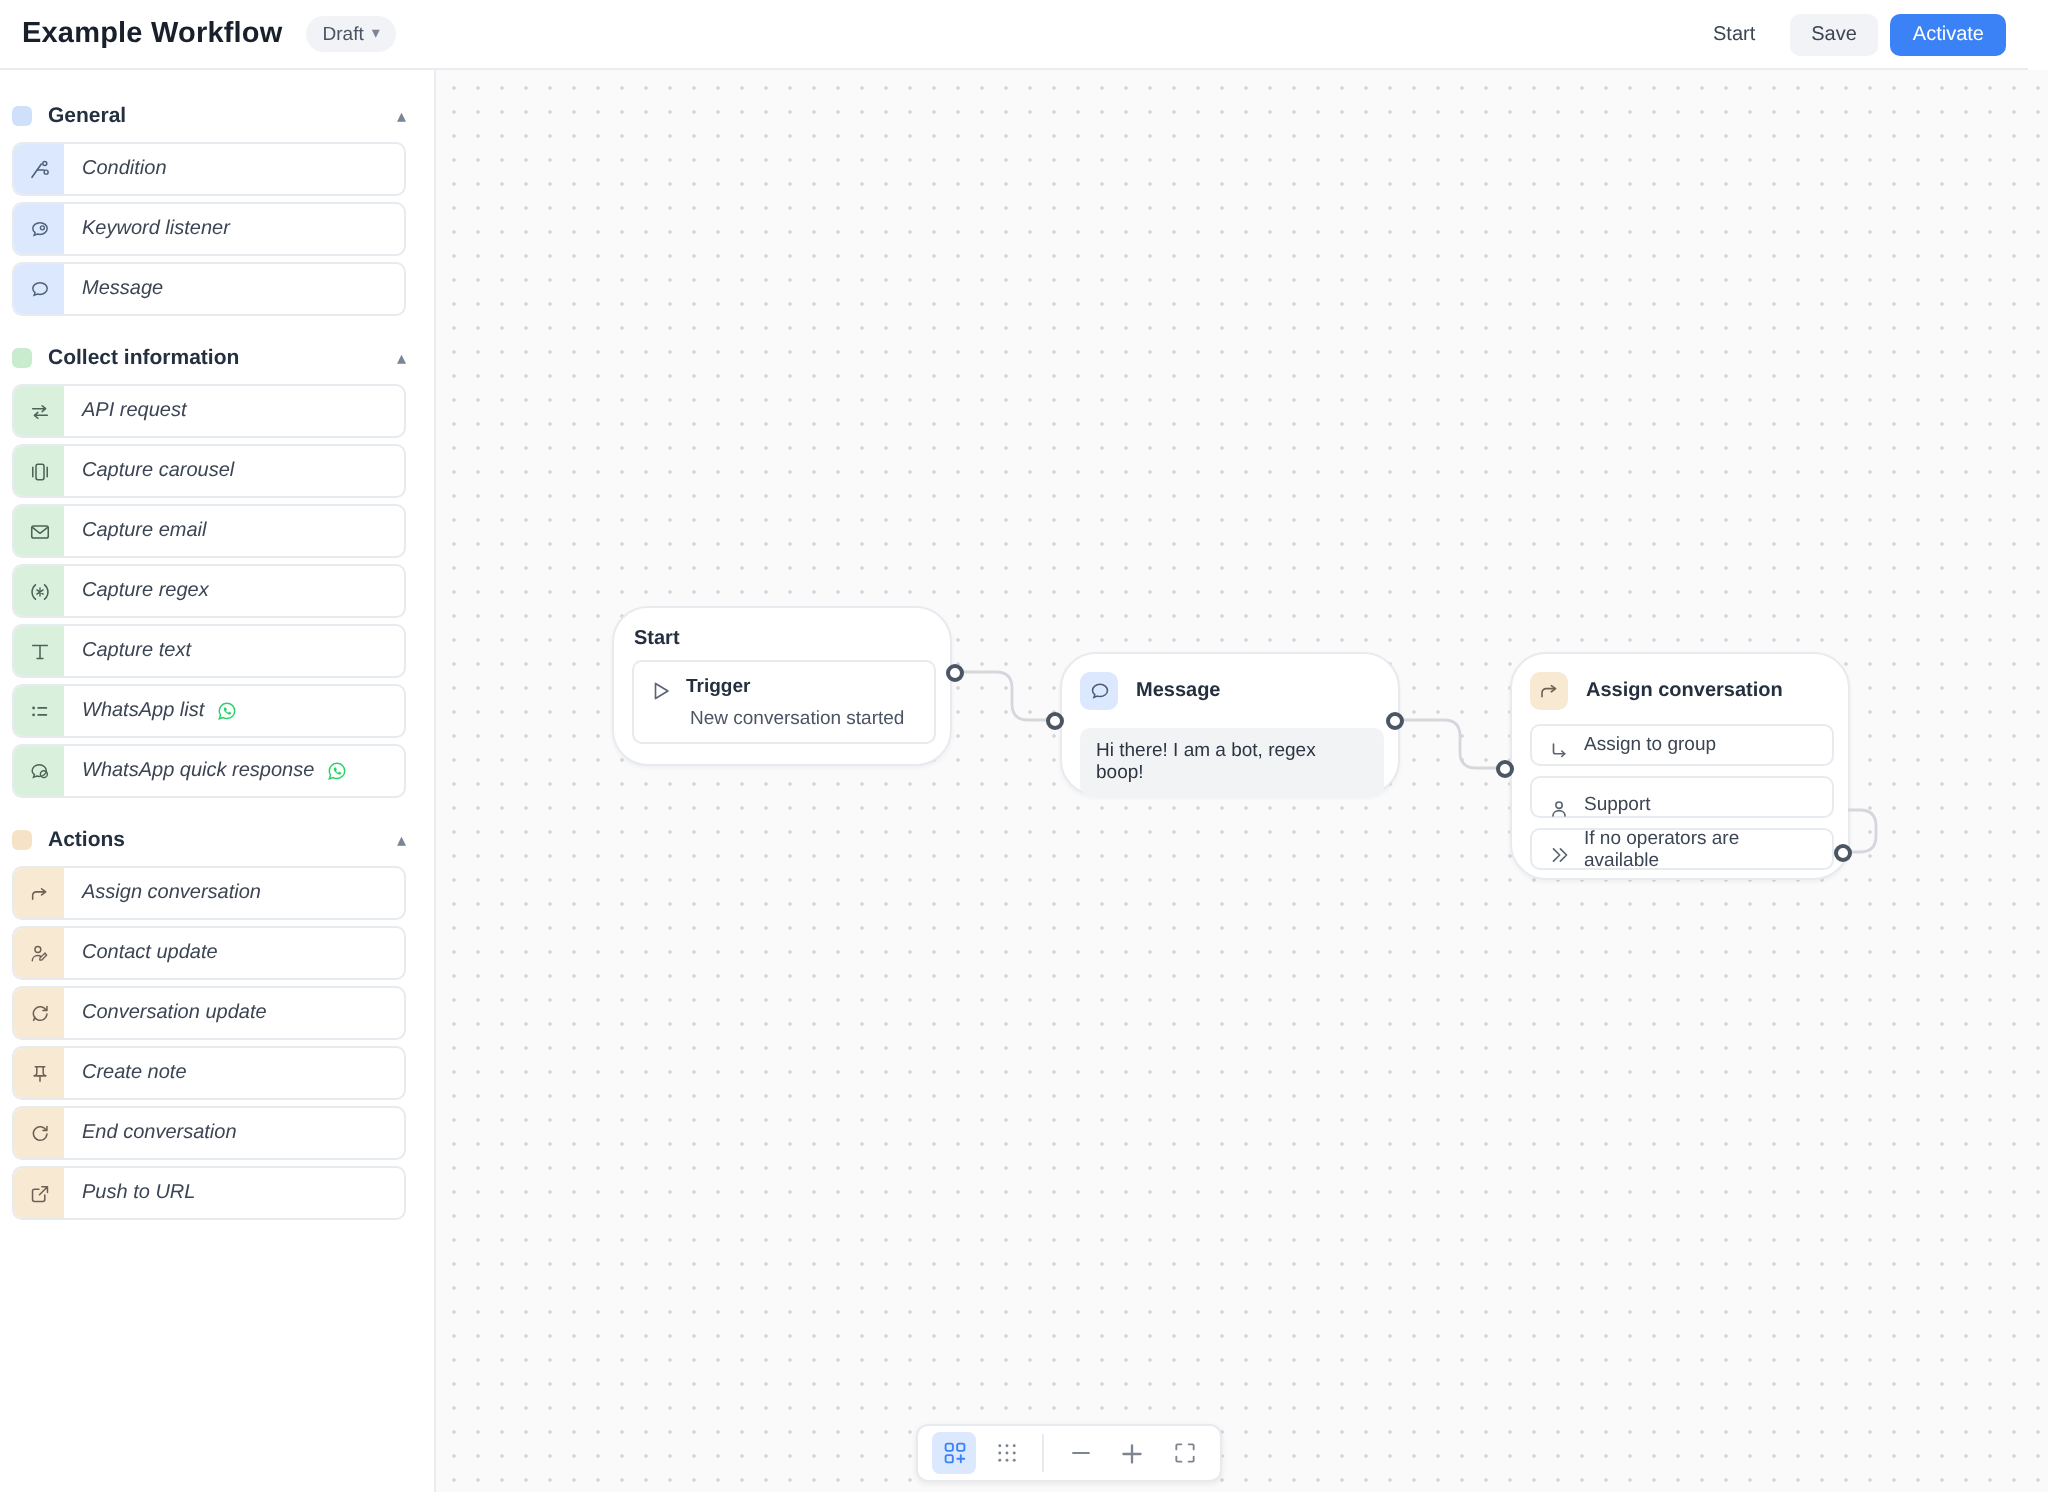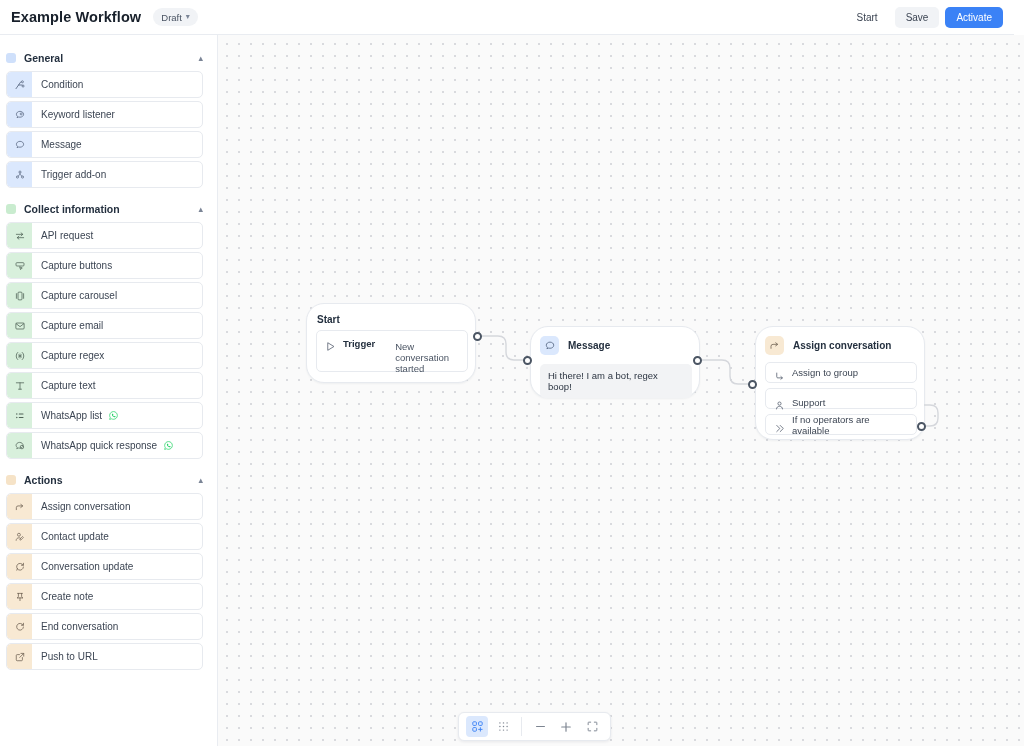--- a/index.html
+++ b/index.html
@@ -92,20 +92,21 @@
   .group-chev { color: #7b8596; font-size: 9px; line-height: 1; }
 
   .node-item {
     display: flex; align-items: center;
     height: 27px; margin: 3px 14px 3px 6px;
     background: #ffffff;
     border: 1px solid #e7eaef;
     border-radius: 5px;
     overflow: hidden;
     cursor: grab;
+    font-style: italic;
   }
   .node-ico {
     width: 25px; height: 25px; flex: 0 0 auto;
     display: flex; align-items: center; justify-content: center;
     border-radius: 4px 0 0 4px;
   }
   .node-ico svg { display: block; }
   .node-label {
     font-size: 10px; color: #3c4553;
     padding-left: 9px;
@@ -213,21 +214,21 @@
   </svg>
   <svg class="edge" style="left:0;top:0;width:806px;height:711px">
     <path d="M 484 325 L 504 325 Q 512 325 512 333 L 512 341 Q 512 349 520 349 L 536 349"></path>
   </svg>
   <svg class="edge" style="left:0;top:0;width:806px;height:711px">
     <path d="M 706 391 L 712 391 Q 720 391 720 383 L 720 378 Q 720 370 712 370 L 706 370"></path>
   </svg>
 
   <div class="fnode" style="left:88px;top:268px;width:170px;height:80px;">
     <div class="fnode-title" style="position:absolute;left:10px;top:10px;">Start</div>
-    <div class="sub-card" style="position:absolute;left:9px;top:26px;width:152px;height:42px;flex-direction:row;justify-content:space-between;">
+    <div class="sub-card" style="position:absolute;left:9px;top:26px;width:152px;height:42px;flex-direction:column;justify-content:space-between;">
       <div style="display:flex;align-items:center;">
         <span class="sub-ico">
           <svg viewBox="0 0 16 16" width="11" height="11">
               <path d="M4 2.5 L13 8 L4 13.5 Z" fill="none" stroke="currentColor" stroke-width="1.2" stroke-linejoin="round"></path>
             </svg>
         </span>
         <span class="sub-strong">Trigger</span>
       </div>
       <div class="sub-desc" style="margin-left:20px;">New conversation started</div>
     </div>
@@ -368,59 +369,39 @@
 
       <div class="node-item">
         <span class="node-ico">
           <svg viewBox="0 0 18 18" width="12" height="12">
               <path d="M9 3.5c3 0 5.4 2 5.4 4.4S12 12.3 9 12.3c-.7 0-1.3-.1-1.9-.3l-2.5 1 .7-2c-1-.8-1.7-1.9-1.7-3.1C3.6 5.5 6 3.5 9 3.5z" fill="none" stroke="currentColor" stroke-width="1.1"></path>
             </svg>
         </span>
         <span class="node-label">Message</span>
       </div>
 
-      <div class="node-item">
-        <span class="node-ico">
-          <svg viewBox="0 0 18 18" width="12" height="12">
-              <circle cx="9" cy="4.6" r="1.6" fill="none" stroke="currentColor" stroke-width="1.05"></circle>
-              <circle cx="5.2" cy="12" r="1.6" fill="none" stroke="currentColor" stroke-width="1.05"></circle>
-              <circle cx="12.8" cy="12" r="1.6" fill="none" stroke="currentColor" stroke-width="1.05"></circle>
-              <path d="M9 6.2 V8.2 M6.3 10.7 L8.2 8.6 M11.7 10.7 L9.8 8.6" stroke="currentColor" stroke-width="1.05" stroke-linecap="round"></path>
-            </svg>
-        </span>
-        <span class="node-label">Trigger add-on</span>
-      </div>
     </div>
 
     <div class="g-collect" style="margin-top:11px;">
       <div class="group-head">
         <span class="group-swatch"></span>
         <span class="group-name">Collect information</span>
         <span class="group-chev">▴</span>
       </div>
 
       <div class="node-item">
         <span class="node-ico">
           <svg viewBox="0 0 18 18" width="12" height="12">
               <path d="M3.5 6.5 H13 M10.6 4.3 L13.2 6.5 L10.6 8.7" fill="none" stroke="currentColor" stroke-width="1.15" stroke-linecap="round" stroke-linejoin="round"></path>
               <path d="M14.5 11.5 H5 M7.4 9.3 L4.8 11.5 L7.4 13.7" fill="none" stroke="currentColor" stroke-width="1.15" stroke-linecap="round" stroke-linejoin="round"></path>
             </svg>
         </span>
         <span class="node-label">API request</span>
       </div>
 
-      <div class="node-item">
-        <span class="node-ico">
-          <svg viewBox="0 0 18 18" width="12" height="12">
-              <rect x="3" y="4" width="12" height="5" rx="1.4" fill="none" stroke="currentColor" stroke-width="1.1"></rect>
-              <path d="M8.4 10.2 L12.4 12 L10.6 12.6 L9.9 14.4 Z" fill="none" stroke="currentColor" stroke-width="1.1" stroke-linejoin="round"></path>
-            </svg>
-        </span>
-        <span class="node-label">Capture buttons</span>
-      </div>
 
       <div class="node-item">
         <span class="node-ico">
           <svg viewBox="0 0 18 18" width="12" height="12">
               <rect x="6" y="3.2" width="6" height="11.6" rx="1.4" fill="none" stroke="currentColor" stroke-width="1.15"></rect>
               <path d="M3.6 5.5 V12.5 M14.4 5.5 V12.5" stroke="currentColor" stroke-width="1.15" stroke-linecap="round"></path>
             </svg>
         </span>
         <span class="node-label">Capture carousel</span>
       </div>

